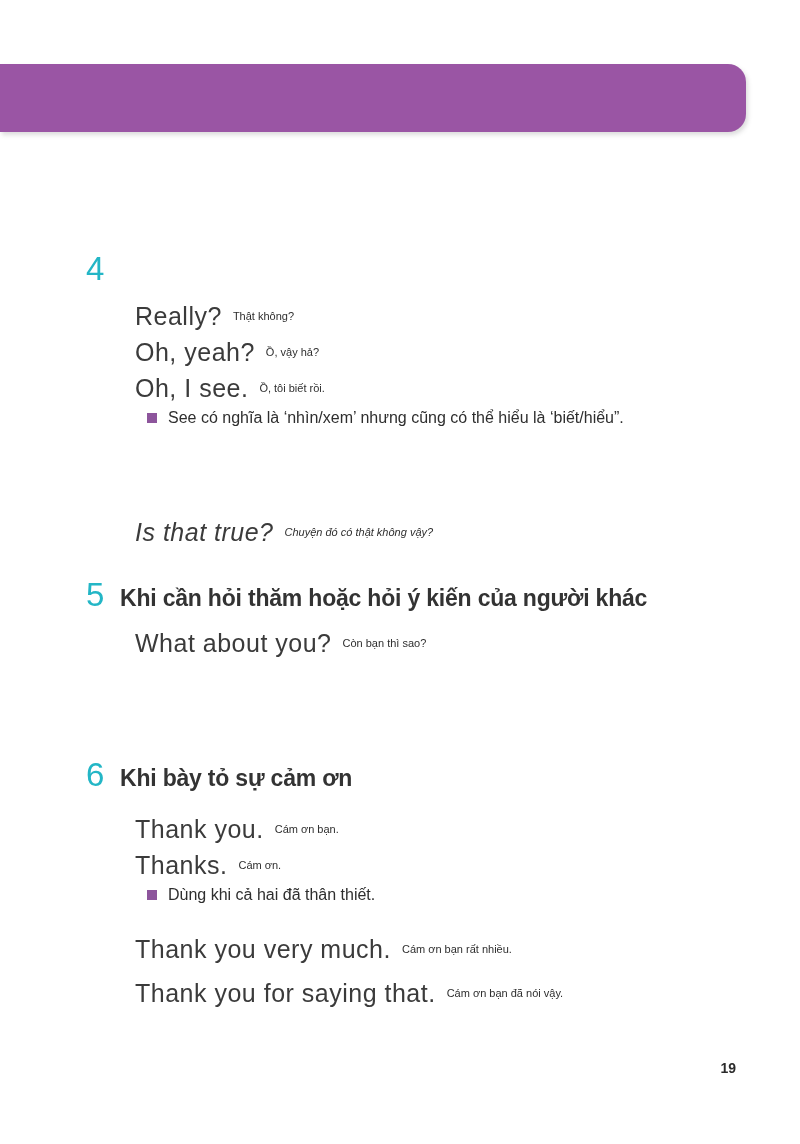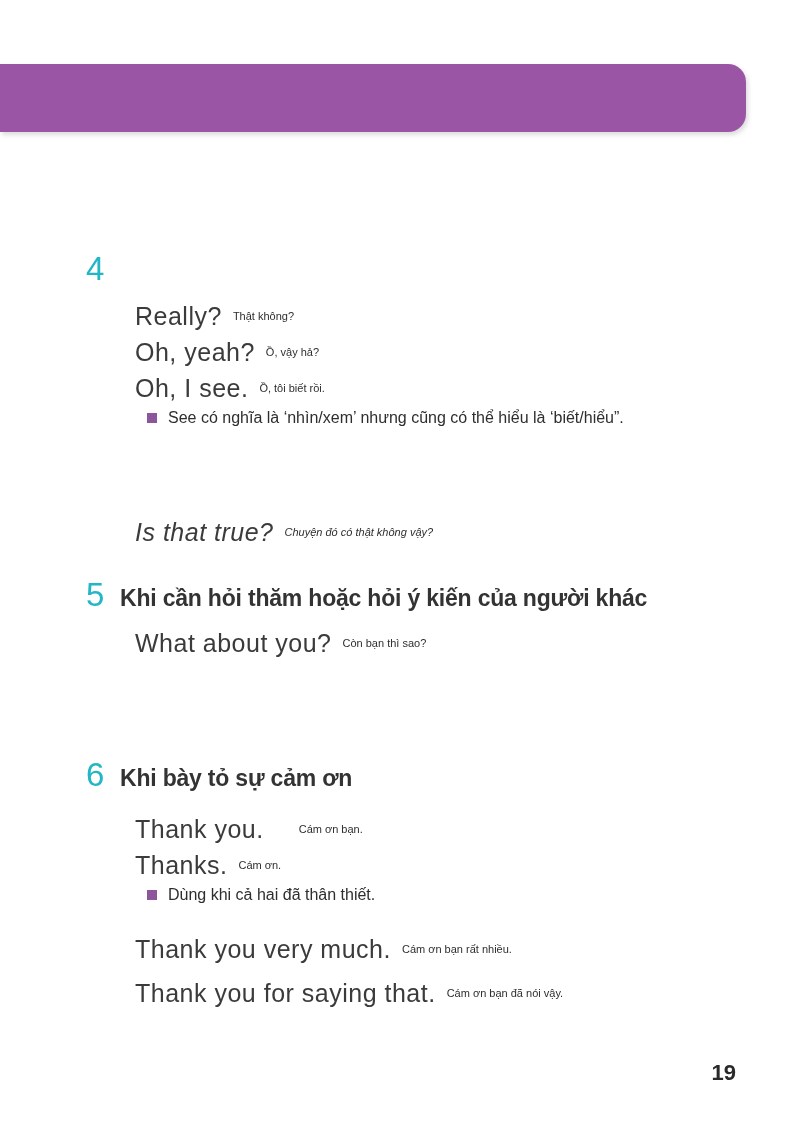--- a/index.html
+++ b/index.html
@@ -91,27 +91,27 @@
     font-weight: 400;
     color: #2e2e2e;
     white-space: nowrap;
   }
   .page-number {
     position: absolute;
     top: 1060px;
     left: 640px;
     width: 96px;
     text-align: right;
-    font-size: 22px;
+    font-size: 14px;
     font-weight: 700;
     color: #2a2a2a;
   }
   .mt8  { margin-top: 8px; }
   .mt10 { margin-top: 10px; }
-  .mt14 { margin-top: 14px; gap: 24px; }
+  .mt14 { margin-top: 14px; }
   .gap-big { margin-top: 84px; font-style: italic; }
   .gap-mid { margin-top: 24px; }
 </style>
 </head>
 <body>
 
 <div class="page">
 
   <div class="header-band"></div>
 

